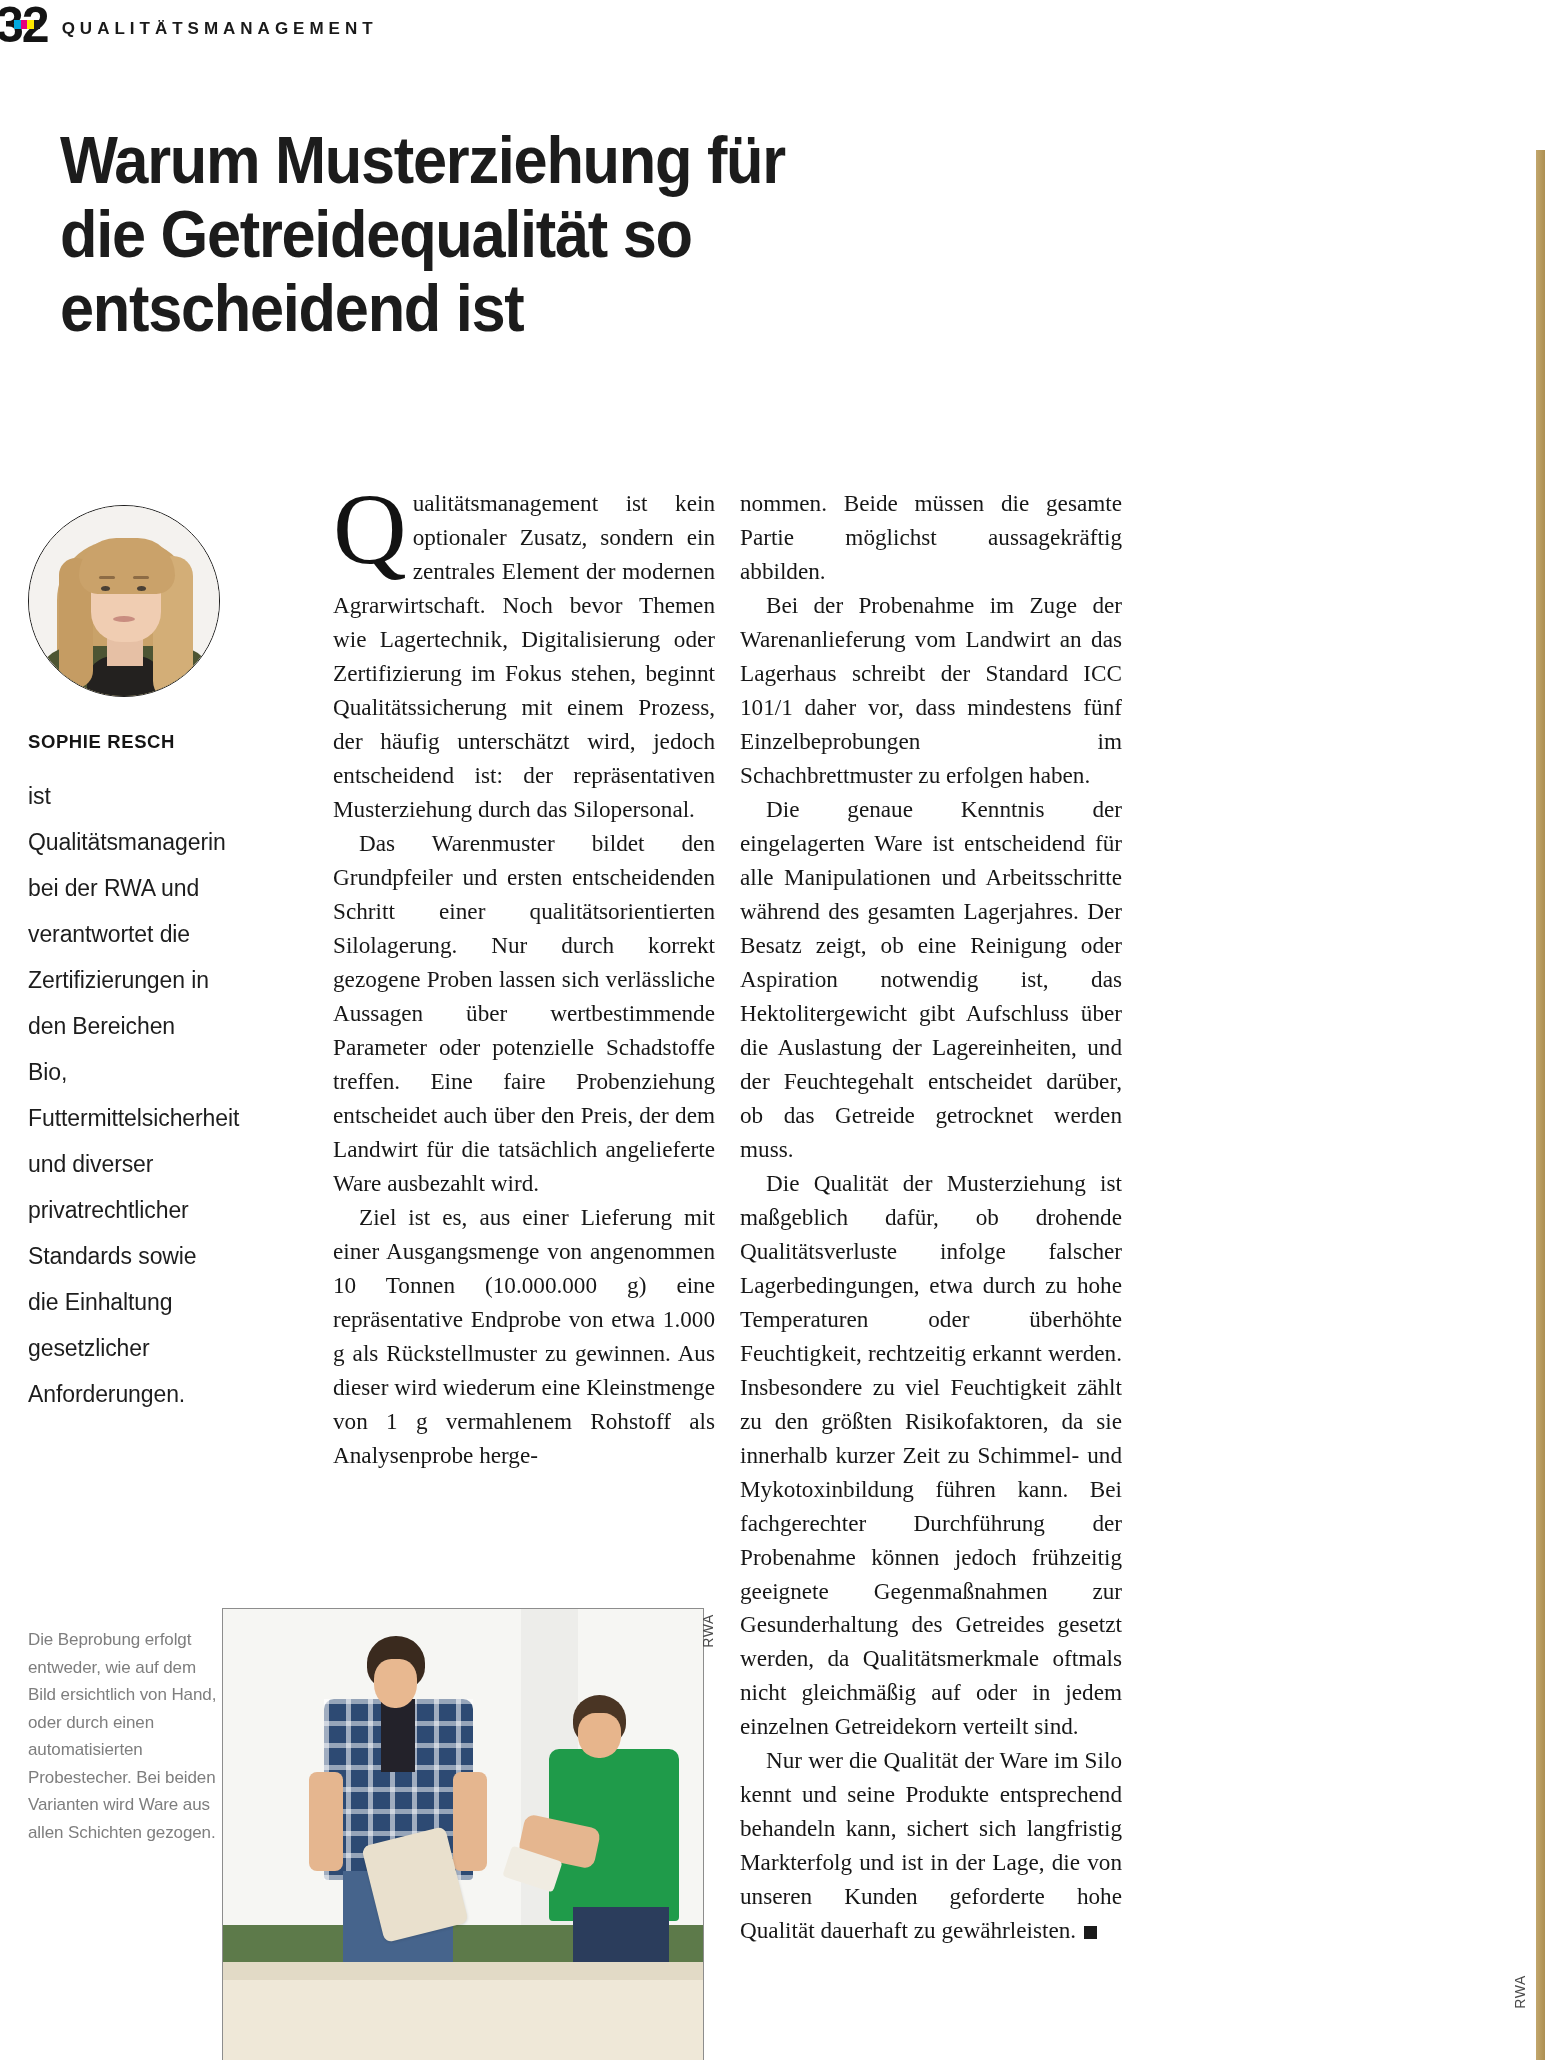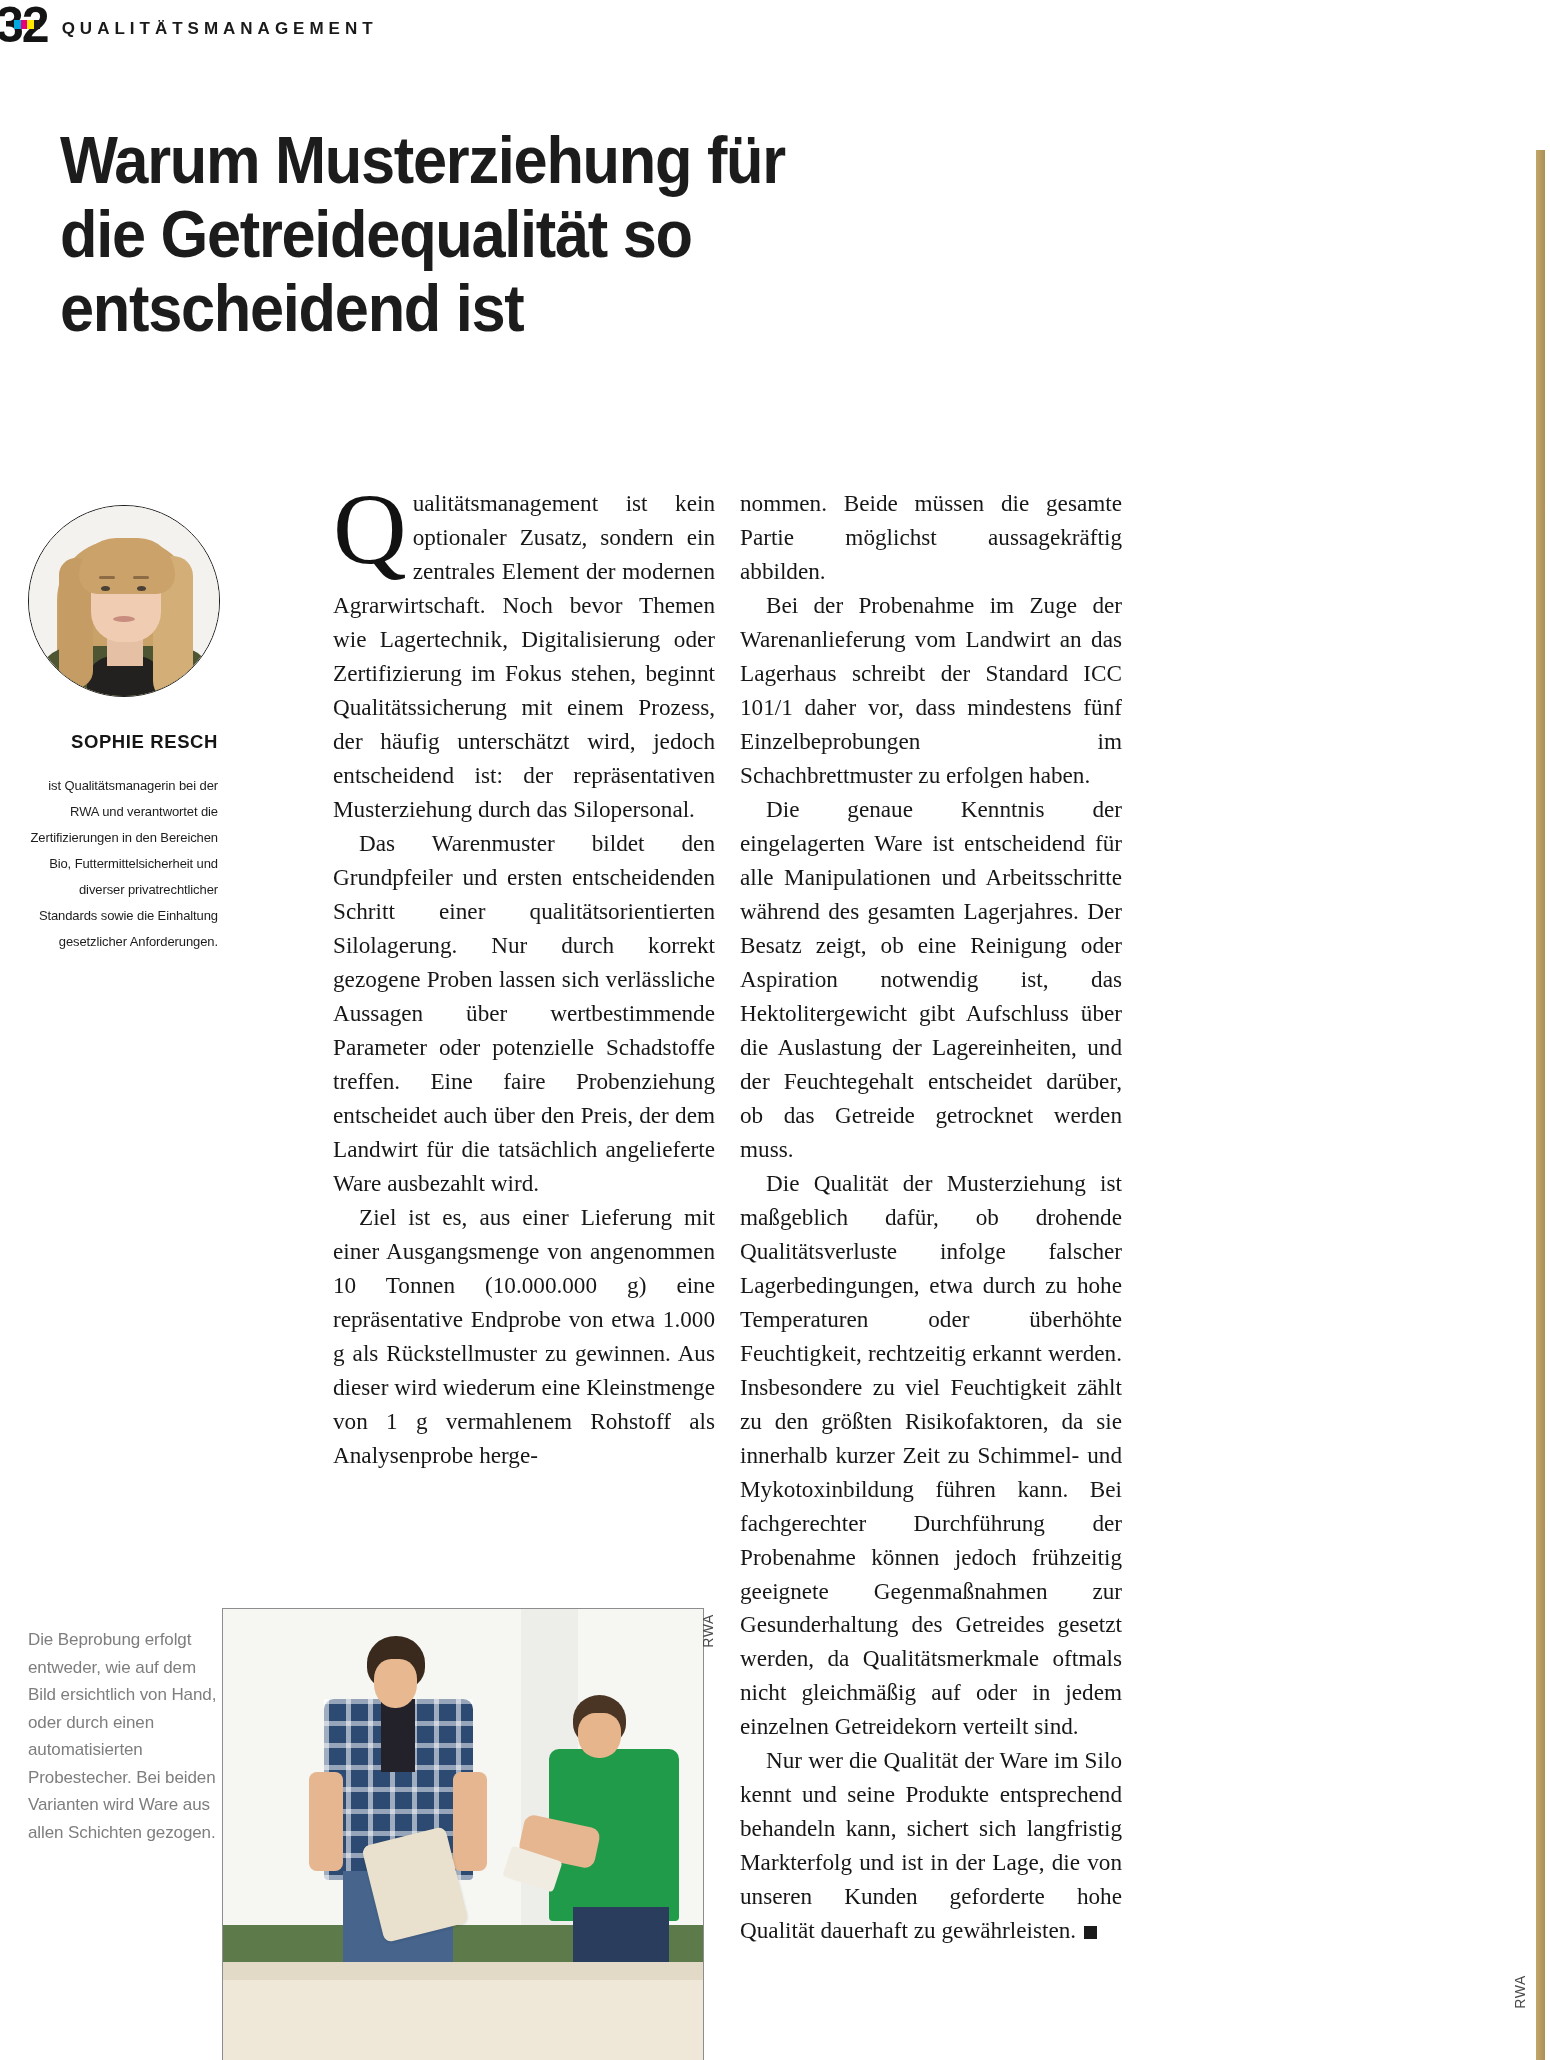--- a/index.html
+++ b/index.html
@@ -41,21 +41,21 @@
   .lead-wrap{position:absolute;left:222px;top:352px;width:930px;}
   .lead-rule{position:absolute;left:0;top:4px;width:2px;height:80px;background:#9a9a9a;}
   .lead{
     margin-left:24px;
     font-weight:bold;font-size:25.5px;line-height:1.78;
     color:#1a1a1a;letter-spacing:-.2px;
     transform:scaleX(.97);transform-origin:left top;
   }
 
   
-  .rail{position:absolute;left:28px;top:505px;width:190px;text-align:right;}
+  .rail{position:absolute;left:28px;top:505px;width:190px;text-align:left;}
   .portrait{
     width:190px;height:190px;border-radius:50%;
     border:1.6px solid #1b1b1b;overflow:hidden;position:relative;
     background:#efece8;margin:0 auto 34px auto;
   }
   .portrait .bg{position:absolute;inset:0;background:#f4f2ef;}
   .p-hair-back{position:absolute;left:28px;top:34px;width:136px;height:160px;
     background:#c9a269;border-radius:60px 60px 36px 36px;}
   .p-shoulder{position:absolute;left:6px;top:140px;width:180px;height:70px;
     background:#4d5533;border-radius:40px 40px 0 0;}
@@ -69,21 +69,21 @@
   .p-hair-r{position:absolute;left:124px;top:50px;width:40px;height:145px;background:#d3ae77;border-radius:22px;}
   .p-eye{position:absolute;width:9px;height:5px;background:#4a4035;border-radius:50%;}
   .p-brow{position:absolute;width:16px;height:3px;background:#8d6c45;border-radius:2px;}
   .p-mouth{position:absolute;left:84px;top:110px;width:22px;height:6px;background:#c98d80;border-radius:50%;}
 
   .rail-name{
     font-size:18.5px;font-weight:bold;letter-spacing:.6px;
     margin-bottom:20px;color:#151515;
   }
   .rail-bio{
-    font-size:13px;line-height:2.0;color:#1d1d1d;letter-spacing:-.1px;
+    font-size:23px;line-height:2.0;color:#1d1d1d;letter-spacing:-.1px;
   }
   .caption{
     position:absolute;left:28px;top:1626px;width:190px;text-align:left;
     font-size:17px;line-height:1.62;color:#7e7e7e;letter-spacing:-.1px;
   }
 
   
   .col{
     position:absolute;top:487px;width:382px;
     font-family:"Liberation Serif",serif;

